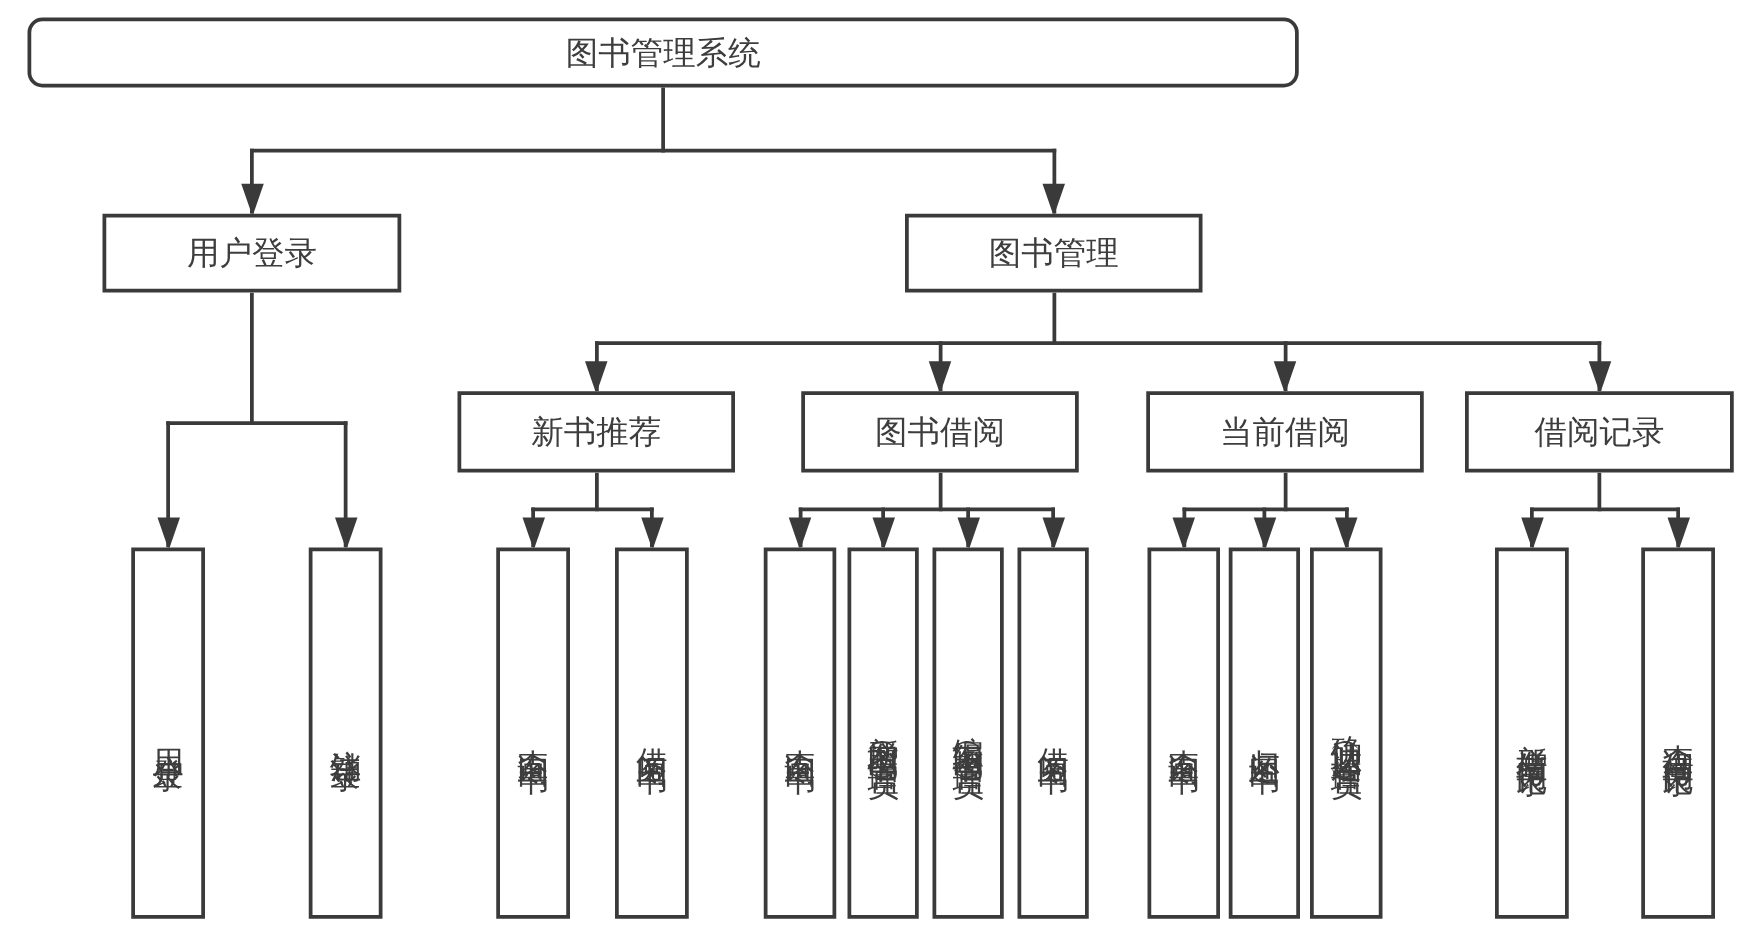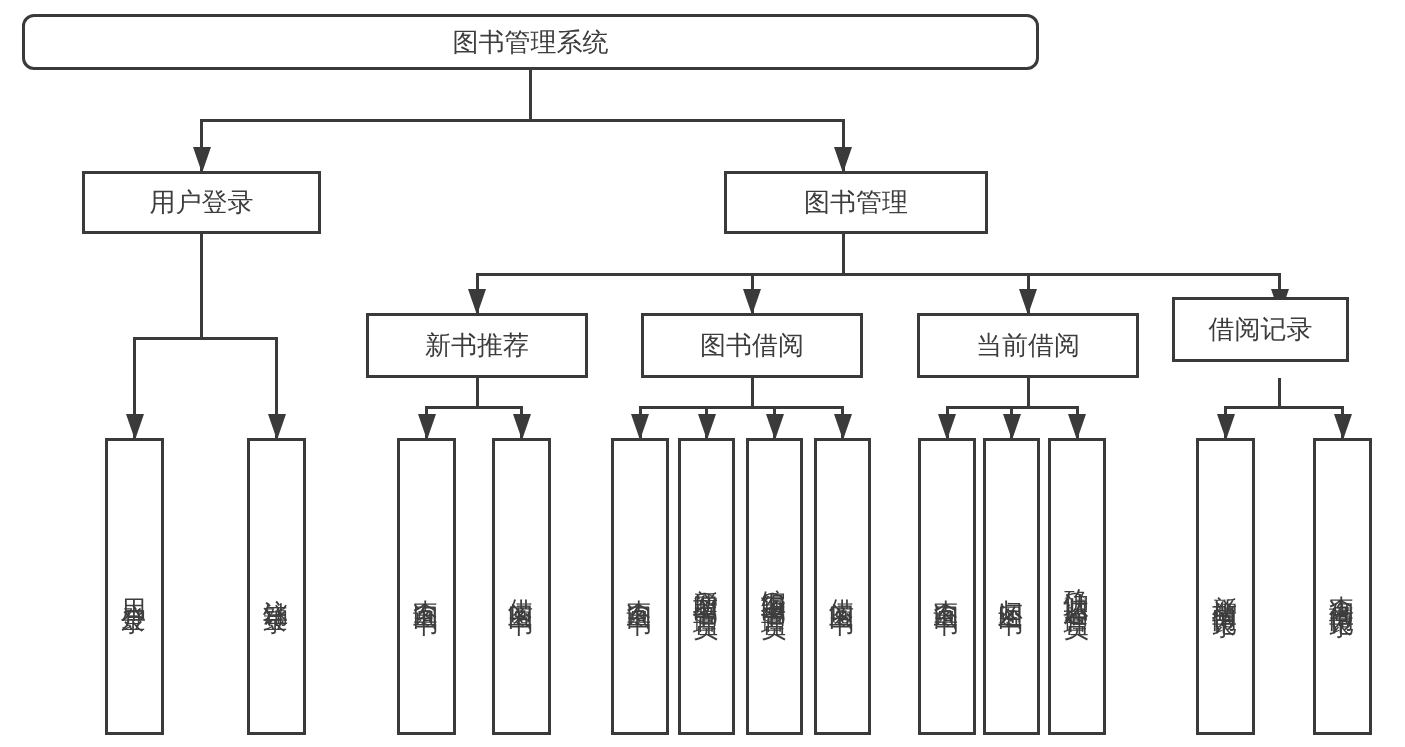--- a/index.html
+++ b/index.html
@@ -108,25 +108,25 @@
     <div class="edge-line" style="left: 1075.5px; top: 406px; width: 3px; height: 32px;"></div>
     <div class="arrowhead" style="left: 1068px; top: 414px;"></div>
     <div class="edge-line" style="left: 1278px; top: 378px; width: 3px; height: 31px;"></div>
     <div class="edge-line" style="left: 1224px; top: 406px; width: 120px; height: 3px;"></div>
     <div class="edge-line" style="left: 1224px; top: 406px; width: 3px; height: 32px;"></div>
     <div class="arrowhead" style="left: 1216.5px; top: 414px;"></div>
     <div class="edge-line" style="left: 1341px; top: 406px; width: 3px; height: 32px;"></div>
     <div class="arrowhead" style="left: 1333.5px; top: 414px;"></div>
     <div class="node" style="left: 22px; top: 14px; width: 1017px; height: 56px; border-radius: 12px;">图书管理系统</div>
     <div class="node" style="left: 82px; top: 171px; width: 239px; height: 63px;">用户登录</div>
-    <div class="node" style="left: 724px; top: 171px; width: 264px; height: 63px;">图书管理</div>
+    <div class="node" style="left: 724px; top: 171px; width: 238px; height: 63px;">图书管理</div>
     <div class="node" style="left: 641px; top: 313px; width: 222px; height: 65px;">图书借阅</div>
     <div class="node" style="left: 366px; top: 313px; width: 222px; height: 65px;">新书推荐</div>
     <div class="node" style="left: 917px; top: 313px; width: 222px; height: 65px;">当前借阅</div>
-    <div class="node" style="left: 1172px; top: 297px; width: 177px; height: 65px;">借阅记录</div>
+    <div class="node" style="left: 1172px; top: 313px; width: 215px; height: 65px;">借阅记录</div>
     <div class="node vertical" style="left: 105px; top: 438px; width: 59px; height: 297px;">用户登录</div>
     <div class="node vertical" style="left: 247px; top: 438px; width: 59px; height: 297px;">注销登录</div>
     <div class="node vertical" style="left: 397px; top: 438px; width: 59px; height: 297px;">查询图书</div>
     <div class="node vertical" style="left: 492px; top: 438px; width: 59px; height: 297px;">借阅图书</div>
     <div class="node vertical" style="left: 611px; top: 438px; width: 58px; height: 297px;">查询图书</div>
     <div class="node vertical" style="left: 678px; top: 438px; width: 57px; height: 297px;">新增图书（管理员）</div>
     <div class="node vertical" style="left: 746px; top: 438px; width: 57px; height: 297px;">编辑图书（管理员）</div>
     <div class="node vertical" style="left: 814px; top: 438px; width: 57px; height: 297px;">借阅图书</div>
     <div class="node vertical" style="left: 918px; top: 438px; width: 58px; height: 297px;">查询图书</div>
     <div class="node vertical" style="left: 983px; top: 438px; width: 57px; height: 297px;">归还图书</div>

